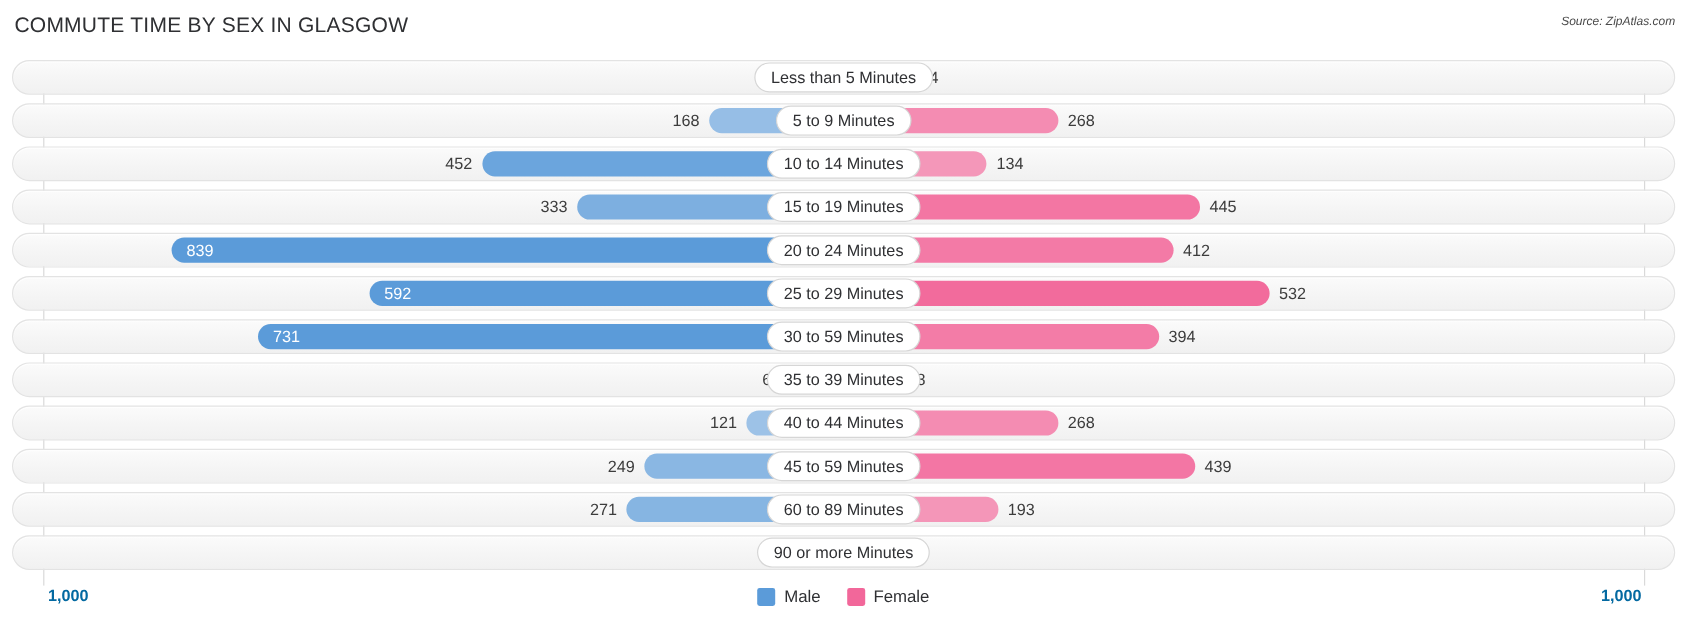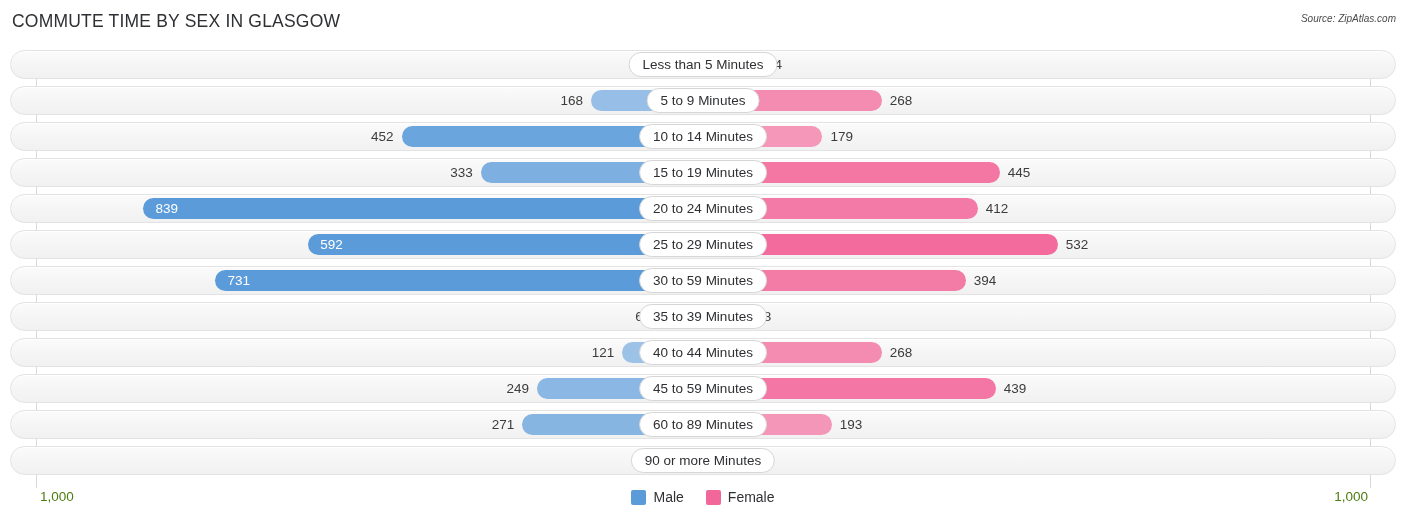--- a/index.html
+++ b/index.html
@@ -125,22 +125,23 @@
     position: absolute;
     left: 0;
     top: 484px;
     width: 1406px;
     height: 39px;
   }
   .axis-label {
     position: absolute;
     top: 5px;
     font-size: 13.5px;
-    color: #4d7c0f;
-    white-space: nowrap;
+    color: #0369a1;
+    white-space: nowrap;
+    font-weight: bold;
   }
   .axis-label.left  { left: 40px; }
   .axis-label.right { right: 38px; }
 
   .legend {
     position: absolute;
     left: 0; right: 0;
     top: 5px;
     display: flex;
     justify-content: center;
@@ -185,21 +186,21 @@
       <div class="bar male" style="left: 579.944px; width: 112.056px; background: rgb(150, 190, 230);"></div>
       <div class="bar female" style="left: 692px; width: 178.756px; background: rgb(244, 140, 178);"></div>
       <div class="bar-value outside-left" style="left: 517.944px; width: 54px;">168</div>
       <div class="bar-value outside-right" style="left: 878.756px; width: 54px;">268</div>
       <div class="pill" style="left: 692px;">5 to 9 Minutes</div>
     </div>
     <div class="row" style="top: 72px;">
       <div class="bar male" style="left: 390.516px; width: 301.484px; background: rgb(107, 165, 221);"></div>
       <div class="bar female" style="left: 692px; width: 119.393px; background: rgb(244, 151, 185);"></div>
       <div class="bar-value outside-left" style="left: 328.516px; width: 54px;">452</div>
-      <div class="bar-value outside-right" style="left: 819.393px; width: 54px;">179</div>
+      <div class="bar-value outside-right" style="left: 819.393px; width: 54px;">134</div>
       <div class="pill" style="left: 692px;">10 to 14 Minutes</div>
     </div>
     <div class="row" style="top: 108px;">
       <div class="bar male" style="left: 469.889px; width: 222.111px; background: rgb(125, 175, 224);"></div>
       <div class="bar female" style="left: 692px; width: 296.815px; background: rgb(243, 118, 163);"></div>
       <div class="bar-value outside-left" style="left: 407.889px; width: 54px; text-align: right;">333</div>
       <div class="bar-value outside-right" style="left: 996.815px; width: 54px;">445</div>
       <div class="pill" style="left: 692px;">15 to 19 Minutes</div>
     </div>
     <div class="row" style="top: 144px;">

